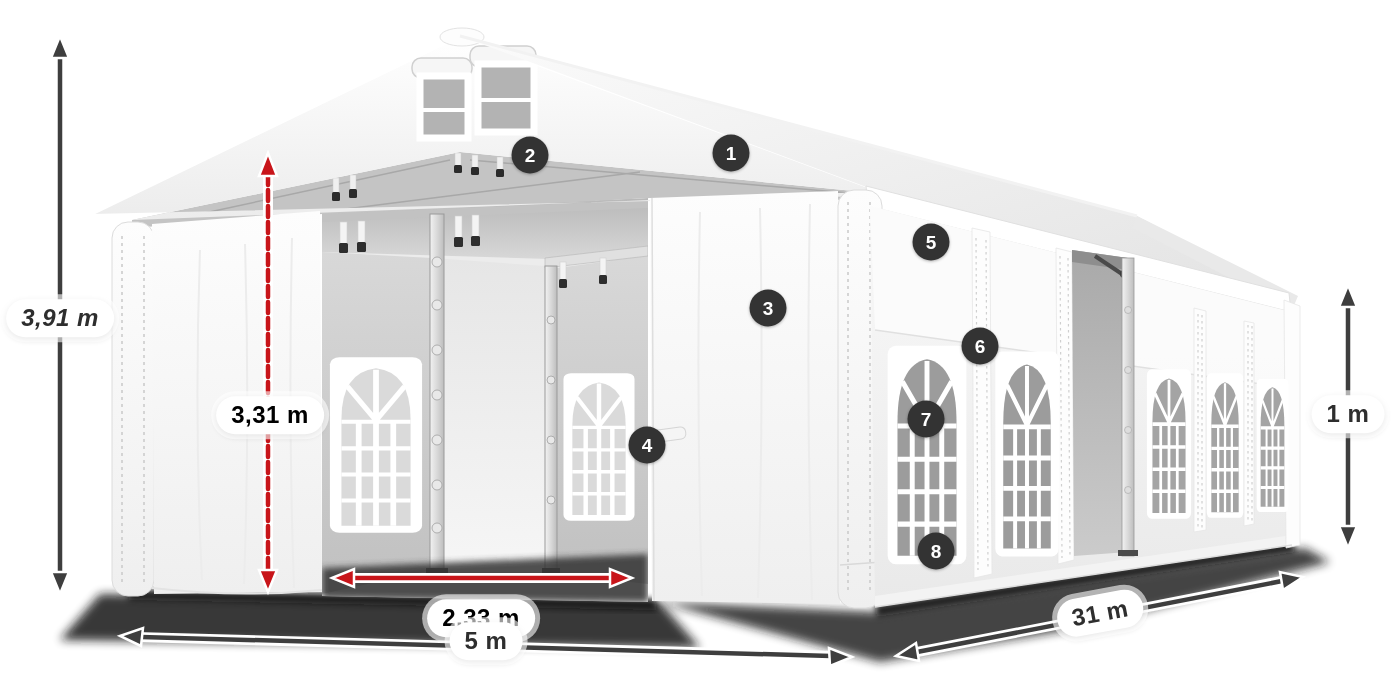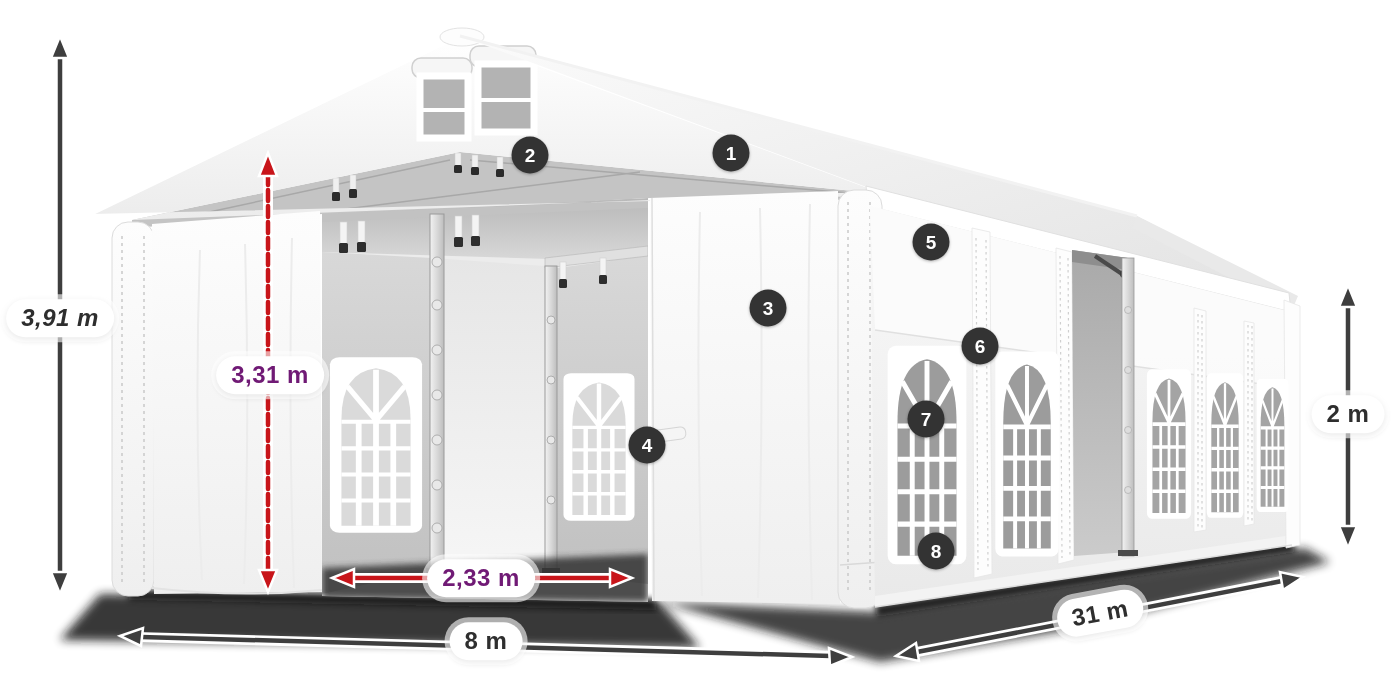--- a/index.html
+++ b/index.html
@@ -3,21 +3,21 @@
 <meta charset="utf-8">
 <style>
   html,body{margin:0;padding:0;background:#ffffff;}
   #stage{position:relative;width:1400px;height:700px;background:#ffffff;overflow:hidden;
          font-family:"Liberation Sans",sans-serif;}
   #tent-svg{position:absolute;left:0;top:0;}
   .pill{position:absolute;transform:translate(-50%,-50%);background:#ffffff;border-radius:24px;
         padding:5px 15px;font-weight:bold;font-size:24px;line-height:1.15;color:#2e2e2e;
         white-space:nowrap;letter-spacing:.5px;
         box-shadow:0 0 0 5px rgba(255,255,255,.6),0 2px 6px rgba(0,0,0,.22);}
-  .pill.red{color:#701a75;}
+  .pill.red{color:#000000;margin-top:40px;}
   .pill.rot{transform:translate(-50%,-50%) rotate(-10.5deg);}
   .marker{position:absolute;width:37px;height:37px;border-radius:50%;background:#333333;color:#ffffff;
           font-weight:bold;font-size:19px;line-height:37px;text-align:center;
           transform:translate(-50%,-50%);box-shadow:0 1px 3px rgba(0,0,0,.3);cursor:pointer;}
 </style>
 </head>
 <body>
 
 <div id="stage">
 
@@ -269,23 +269,23 @@
       <path d="M1348,305 L1348,528" stroke="#3e3e3e" stroke-width="4.5"></path>
       <polygon points="1348,285 1339,307 1357,307" fill="#3e3e3e" stroke="#ffffff" stroke-width="2.5"></polygon>
       <polygon points="1348,548 1339,526 1357,526" fill="#3e3e3e" stroke="#ffffff" stroke-width="2.5"></polygon>
     </g>
   </g>
 </svg>
 
 <div class="pill" style="left:60px;top:318px;font-style:italic;">3,91 m</div>
 <div class="pill red" style="left:270px;top:375px;">3,31 m</div>
 <div class="pill red" style="left:481px;top:578px;">2,33 m</div>
-<div class="pill" style="left:486px;top:641px;">8 m</div>
+<div class="pill" style="left:486px;top:641px;">5 m</div>
 <div class="pill rot" style="left:1100px;top:613px;">31 m</div>
-<div class="pill" style="left:1348px;top:414px;">2 m</div>
+<div class="pill" style="left:1348px;top:414px;">1 m</div>
 
 <div class="marker" style="left:731px;top:153px;">1</div>
 <div class="marker" style="left:530px;top:155px;">2</div>
 <div class="marker" style="left:768px;top:308px;">3</div>
 <div class="marker" style="left:647px;top:445px;">4</div>
 <div class="marker" style="left:931px;top:242px;">5</div>
 <div class="marker" style="left:980px;top:346px;">6</div>
 <div class="marker" style="left:926px;top:419px;">7</div>
 <div class="marker" style="left:936px;top:551px;">8</div>
 

